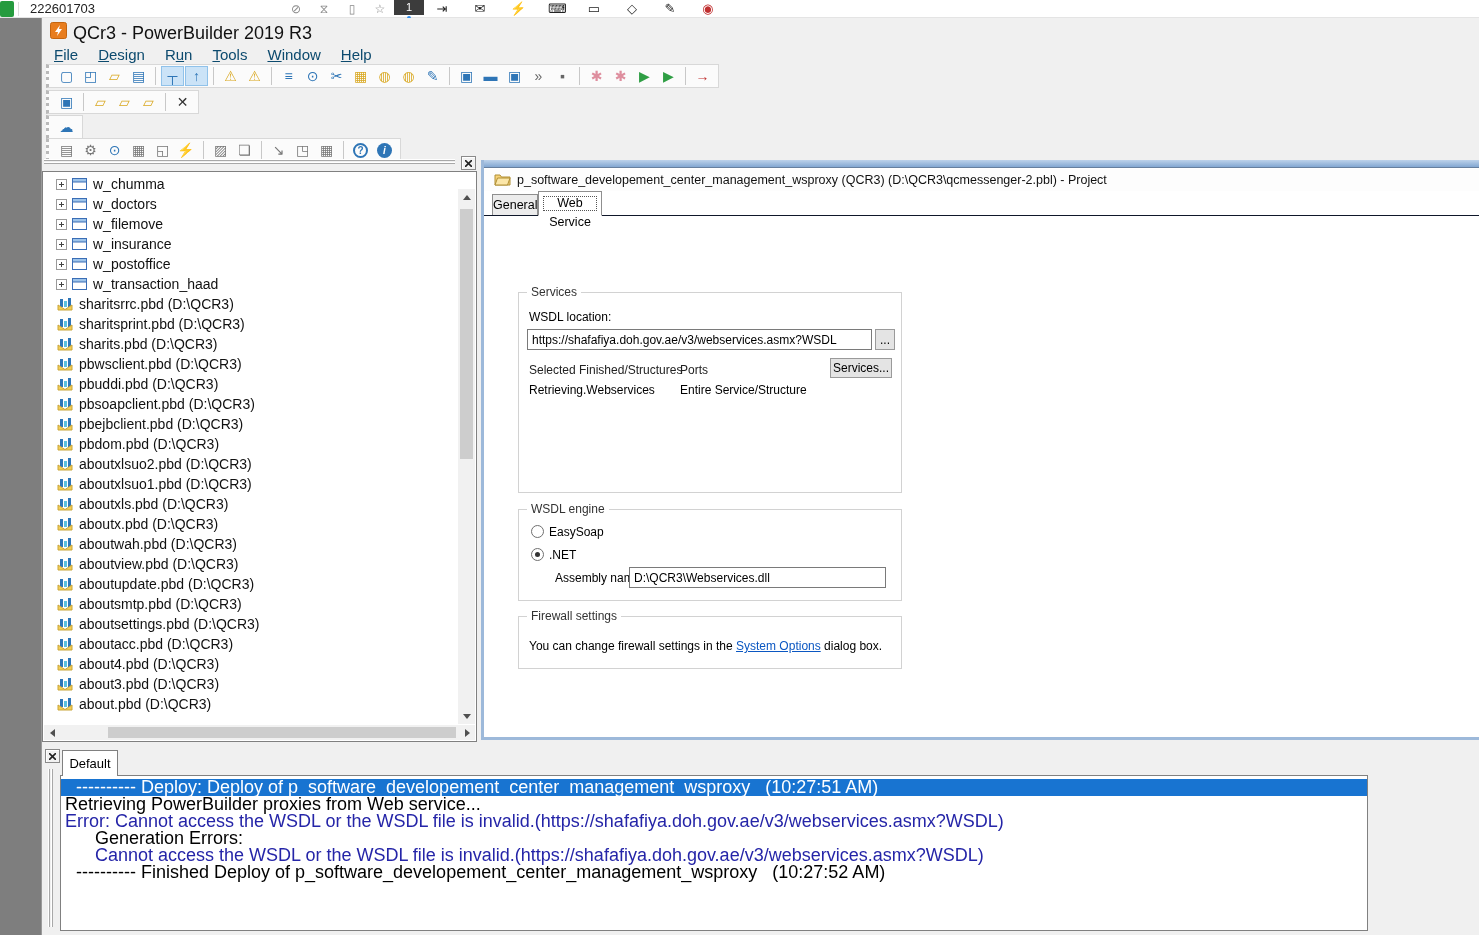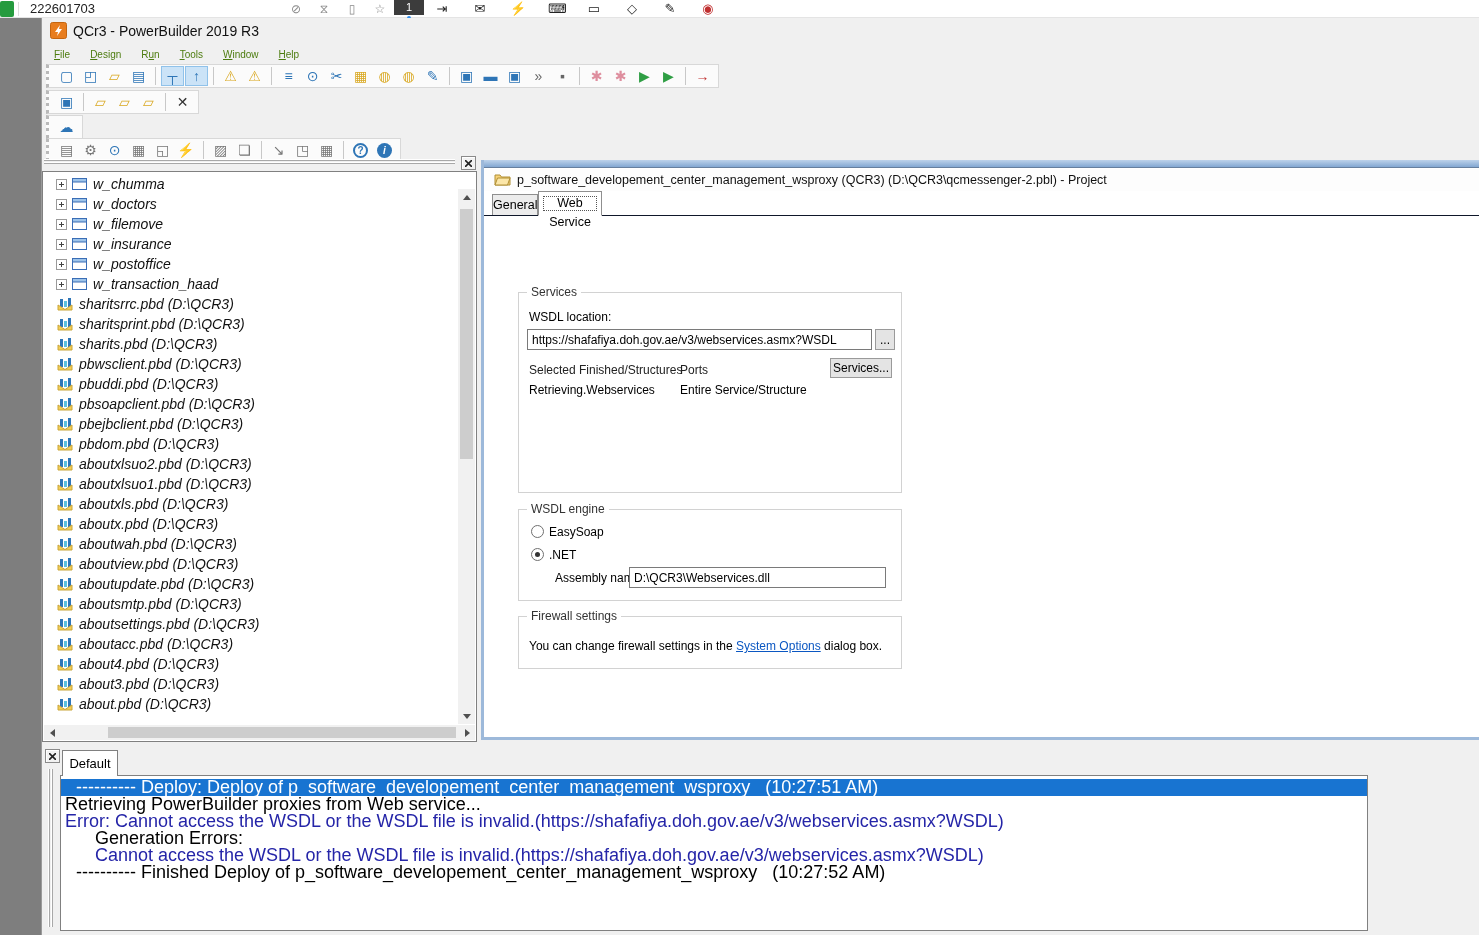--- a/index.html
+++ b/index.html
@@ -20,23 +20,23 @@
   .rb-right-icons{position:absolute;left:434px;top:0;display:flex;gap:22px;height:18px;align-items:center;}
   .rb-right-icons .tb-icon{width:16px;height:16px;line-height:16px;font-size:13px;text-align:center;}
 
   
   .left-strip{position:absolute;left:0;top:18px;width:42px;height:917px;background:var(--left-strip,#7e7e7e);border-right:1px solid #9b9b9b;}
 
   
   .pb-window{position:absolute;left:42px;top:18px;width:1437px;height:917px;background:#f0f0f0;}
   .pb-titlebar{position:absolute;left:0;top:0;right:0;height:26px;}
   .pb-icon{position:absolute;left:8px;top:4px;width:17px;height:17px;}
-  .pb-title{position:absolute;left:31px;top:5px;font-size:14px;color:#111;}
+  .pb-title{position:absolute;left:31px;top:5px;font-size:18px;color:#111;}
   .pb-menubar{position:absolute;left:2px;top:26px;height:20px;display:flex;align-items:center;}
-  .menu-item{font-size:10px;padding:2px 10px;color:#4d7c0f;}
+  .menu-item{font-size:15px;padding:2px 10px;color:#0c4a6e;}
   .menu-item u{text-decoration:underline;}
 
   
   .tb-row{position:absolute;left:4px;display:flex;}
   .toolbar-box{display:inline-flex;align-items:center;gap:1px;padding:1px 4px 1px 6px;background:#fbfbfb;
                border:1px solid #d8d8d8;border-left:3px dotted #b9b9b9;}
   .tb-icon{display:inline-block;width:23px;height:20px;line-height:20px;text-align:center;font-size:14px;}
   .tb-icon.sel{background:var(--toolbar-highlight,#cbe3f7);border:1px solid #90c2ea;line-height:18px;}
   .tb-icon.circ-outline{width:15px;height:15px;line-height:12px;border:2px solid currentColor;border-radius:50%;font-size:10px;font-weight:bold;margin:0 4px;}
   .tb-icon.circ-filled{width:15px;height:15px;line-height:15px;border-radius:50%;font-size:10px;font-weight:bold;font-style:italic;margin:0 4px;}
@@ -45,21 +45,21 @@
   
   .tree-panel{position:absolute;left:0;top:137px;width:435px;height:587px;}
   .tree-head{position:absolute;left:0;top:0;right:0;height:16px;}
   .hgrip{position:absolute;left:2px;right:22px;top:4px;height:6px;
          background:repeating-linear-gradient(180deg,#ffffff 0 1px,#a8a8a8 1px 2px,#f0f0f0 2px 3px);}
   .mini-x{position:absolute;right:1px;top:1px;width:15px;height:14px;background:#f2f2f2;border:1px solid #8a8a8a;
           box-shadow:inset 1px 1px 0 #fff;display:flex;align-items:center;justify-content:center;padding:0;}
   .tree-body{position:absolute;left:0;top:16px;right:0;bottom:0;background:#fff;border:1px solid #808080;}
   .tree-items{position:absolute;left:1px;top:2px;right:18px;bottom:16px;overflow:hidden;}
   .tree-item{height:20px;display:flex;align-items:center;padding-left:8px;font-size:14px;color:#111;white-space:nowrap;}
-  .tree-item .tree-label{margin-left:6px;font-style:italic;}
+  .tree-item .tree-label{margin-left:6px;}
   .expand-box{position:relative;width:11px;height:11px;border:1px solid #9a9a9a;background:#fff;margin-left:4px;flex:none;}
   .expand-box .ph{position:absolute;left:2px;right:2px;top:4px;height:1px;background:#444;}
   .expand-box .pv{position:absolute;top:2px;bottom:2px;left:4px;width:1px;background:#444;}
   .win-ico,.pbd-ico{flex:none;margin-left:5px;display:inline-flex;}
   .tree-item.pbd{padding-left:8px;}
 
   
   .vscroll{position:absolute;right:1px;top:17px;width:17px;bottom:17px;background:#f1f1f1;}
   .hscroll{position:absolute;left:1px;right:1px;bottom:1px;height:15px;background:#f1f1f1;}
   .sb-btn{position:absolute;display:flex;align-items:center;justify-content:center;background:#f1f1f1;}

